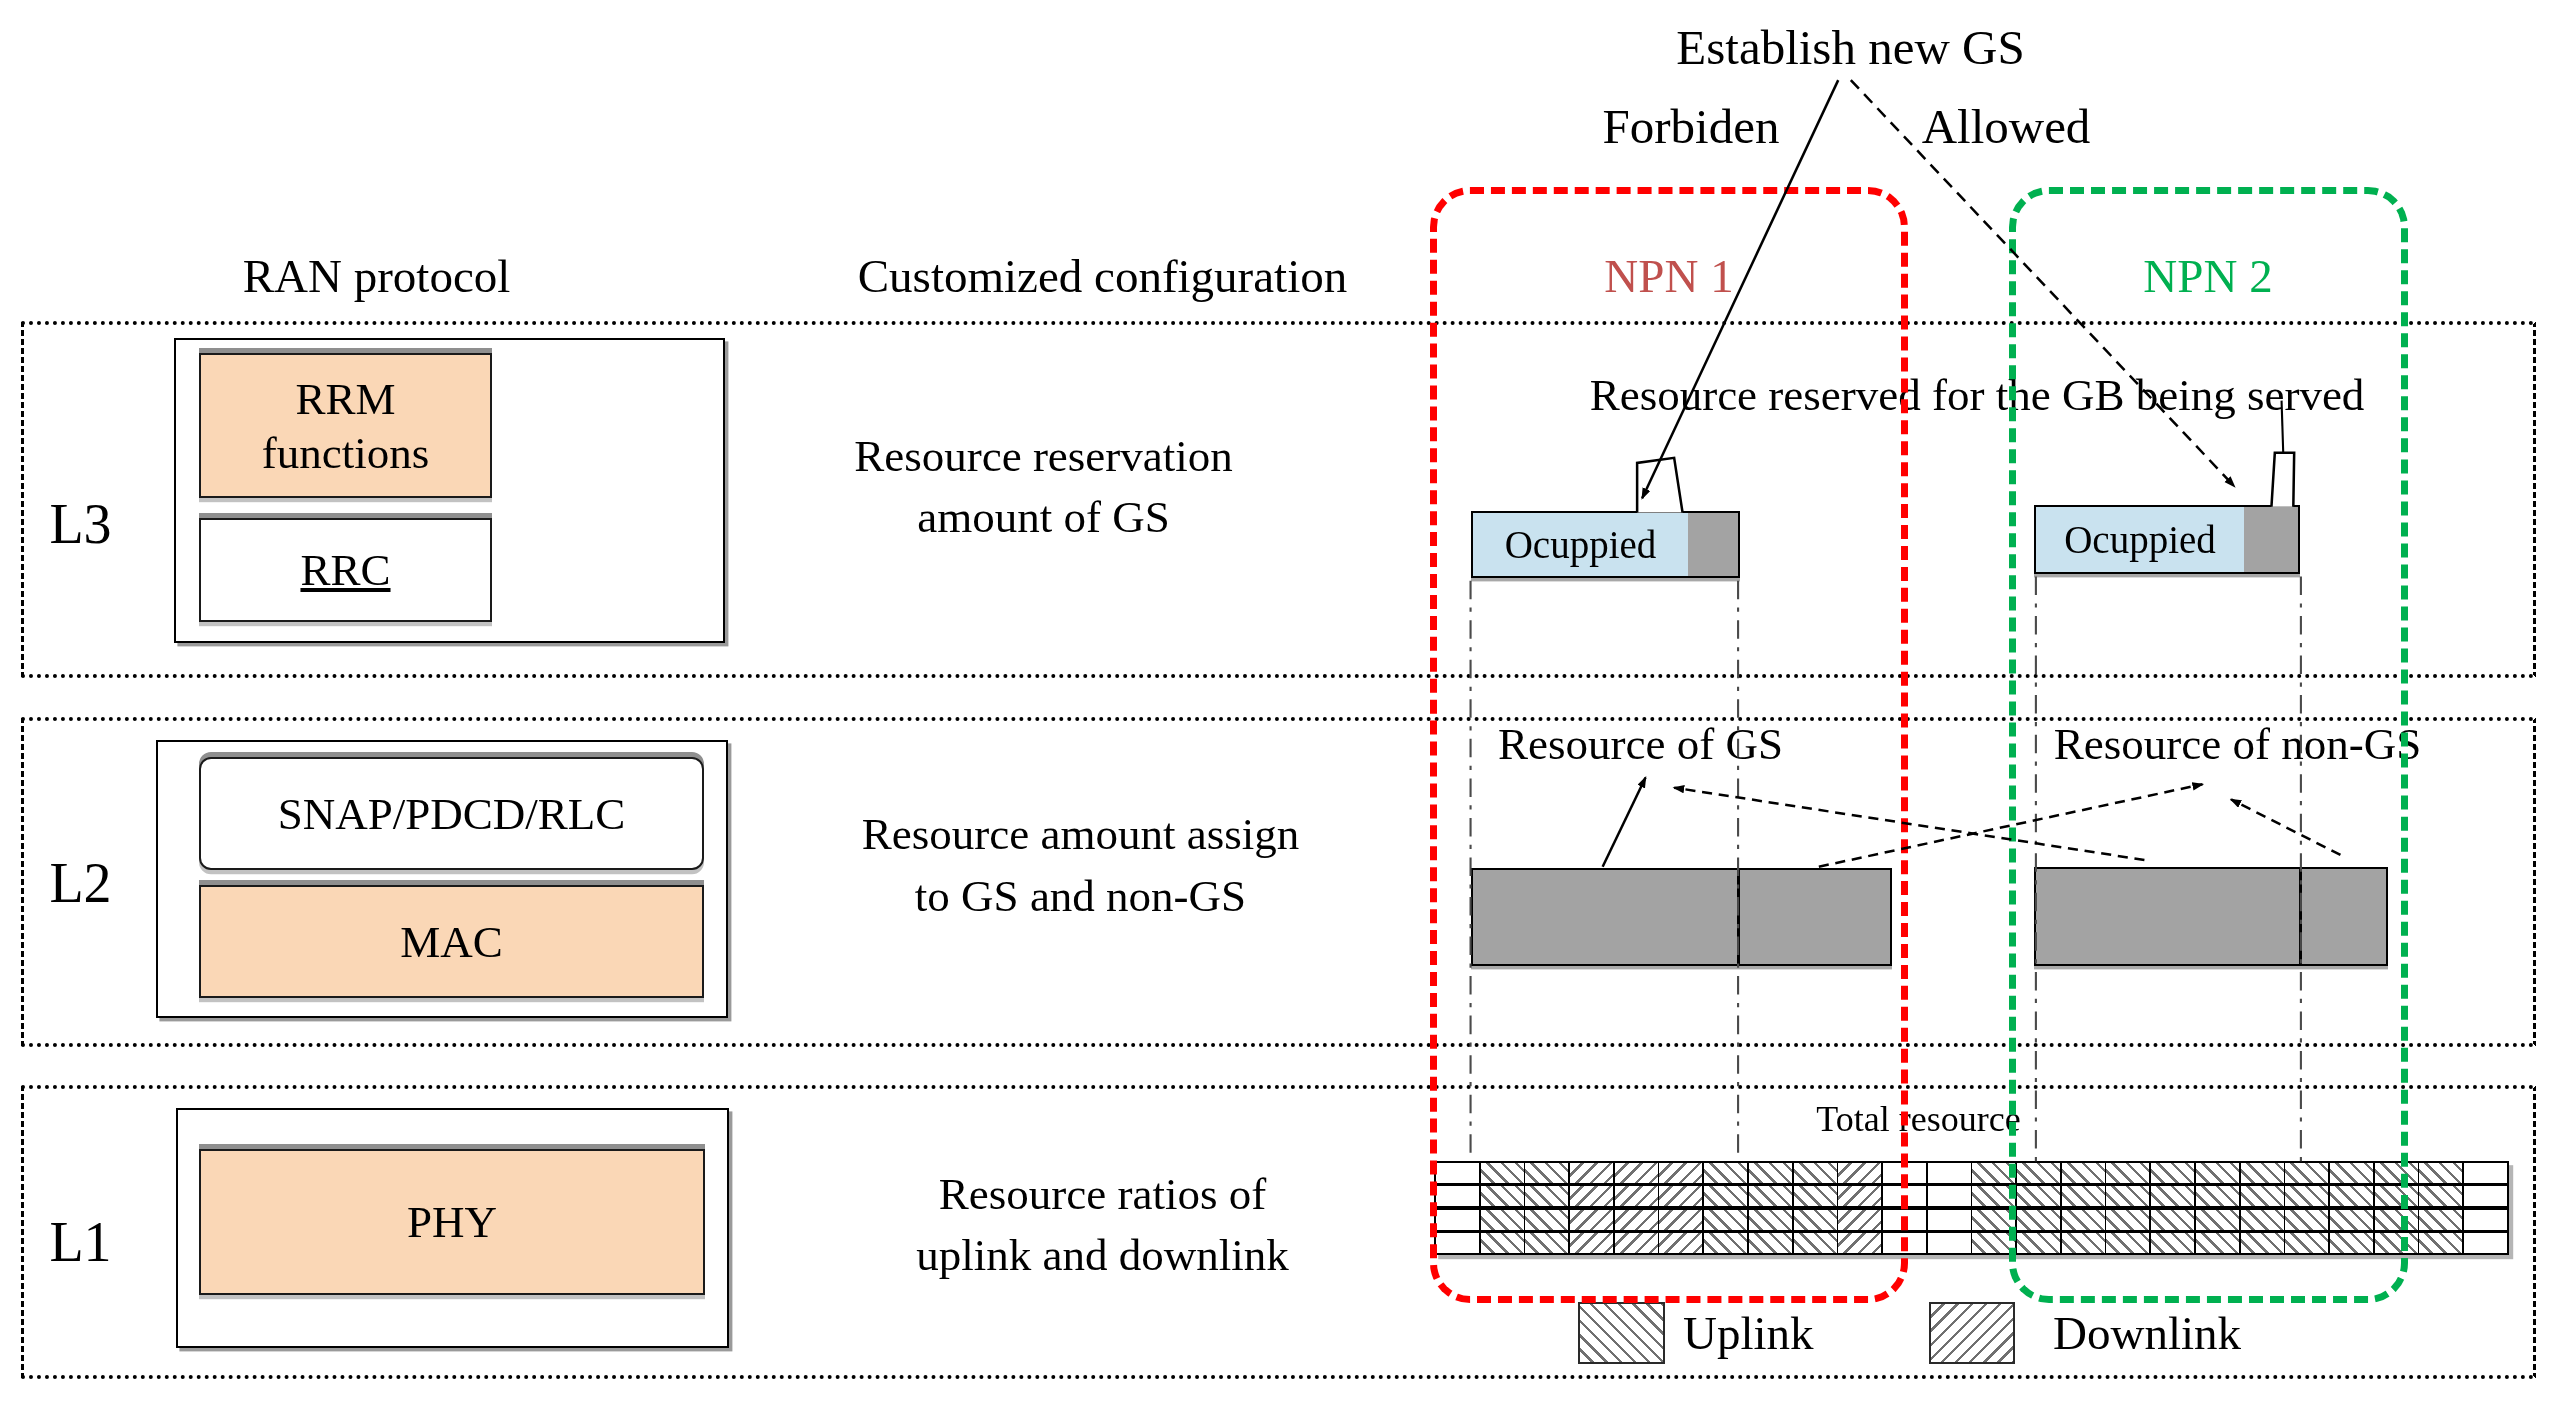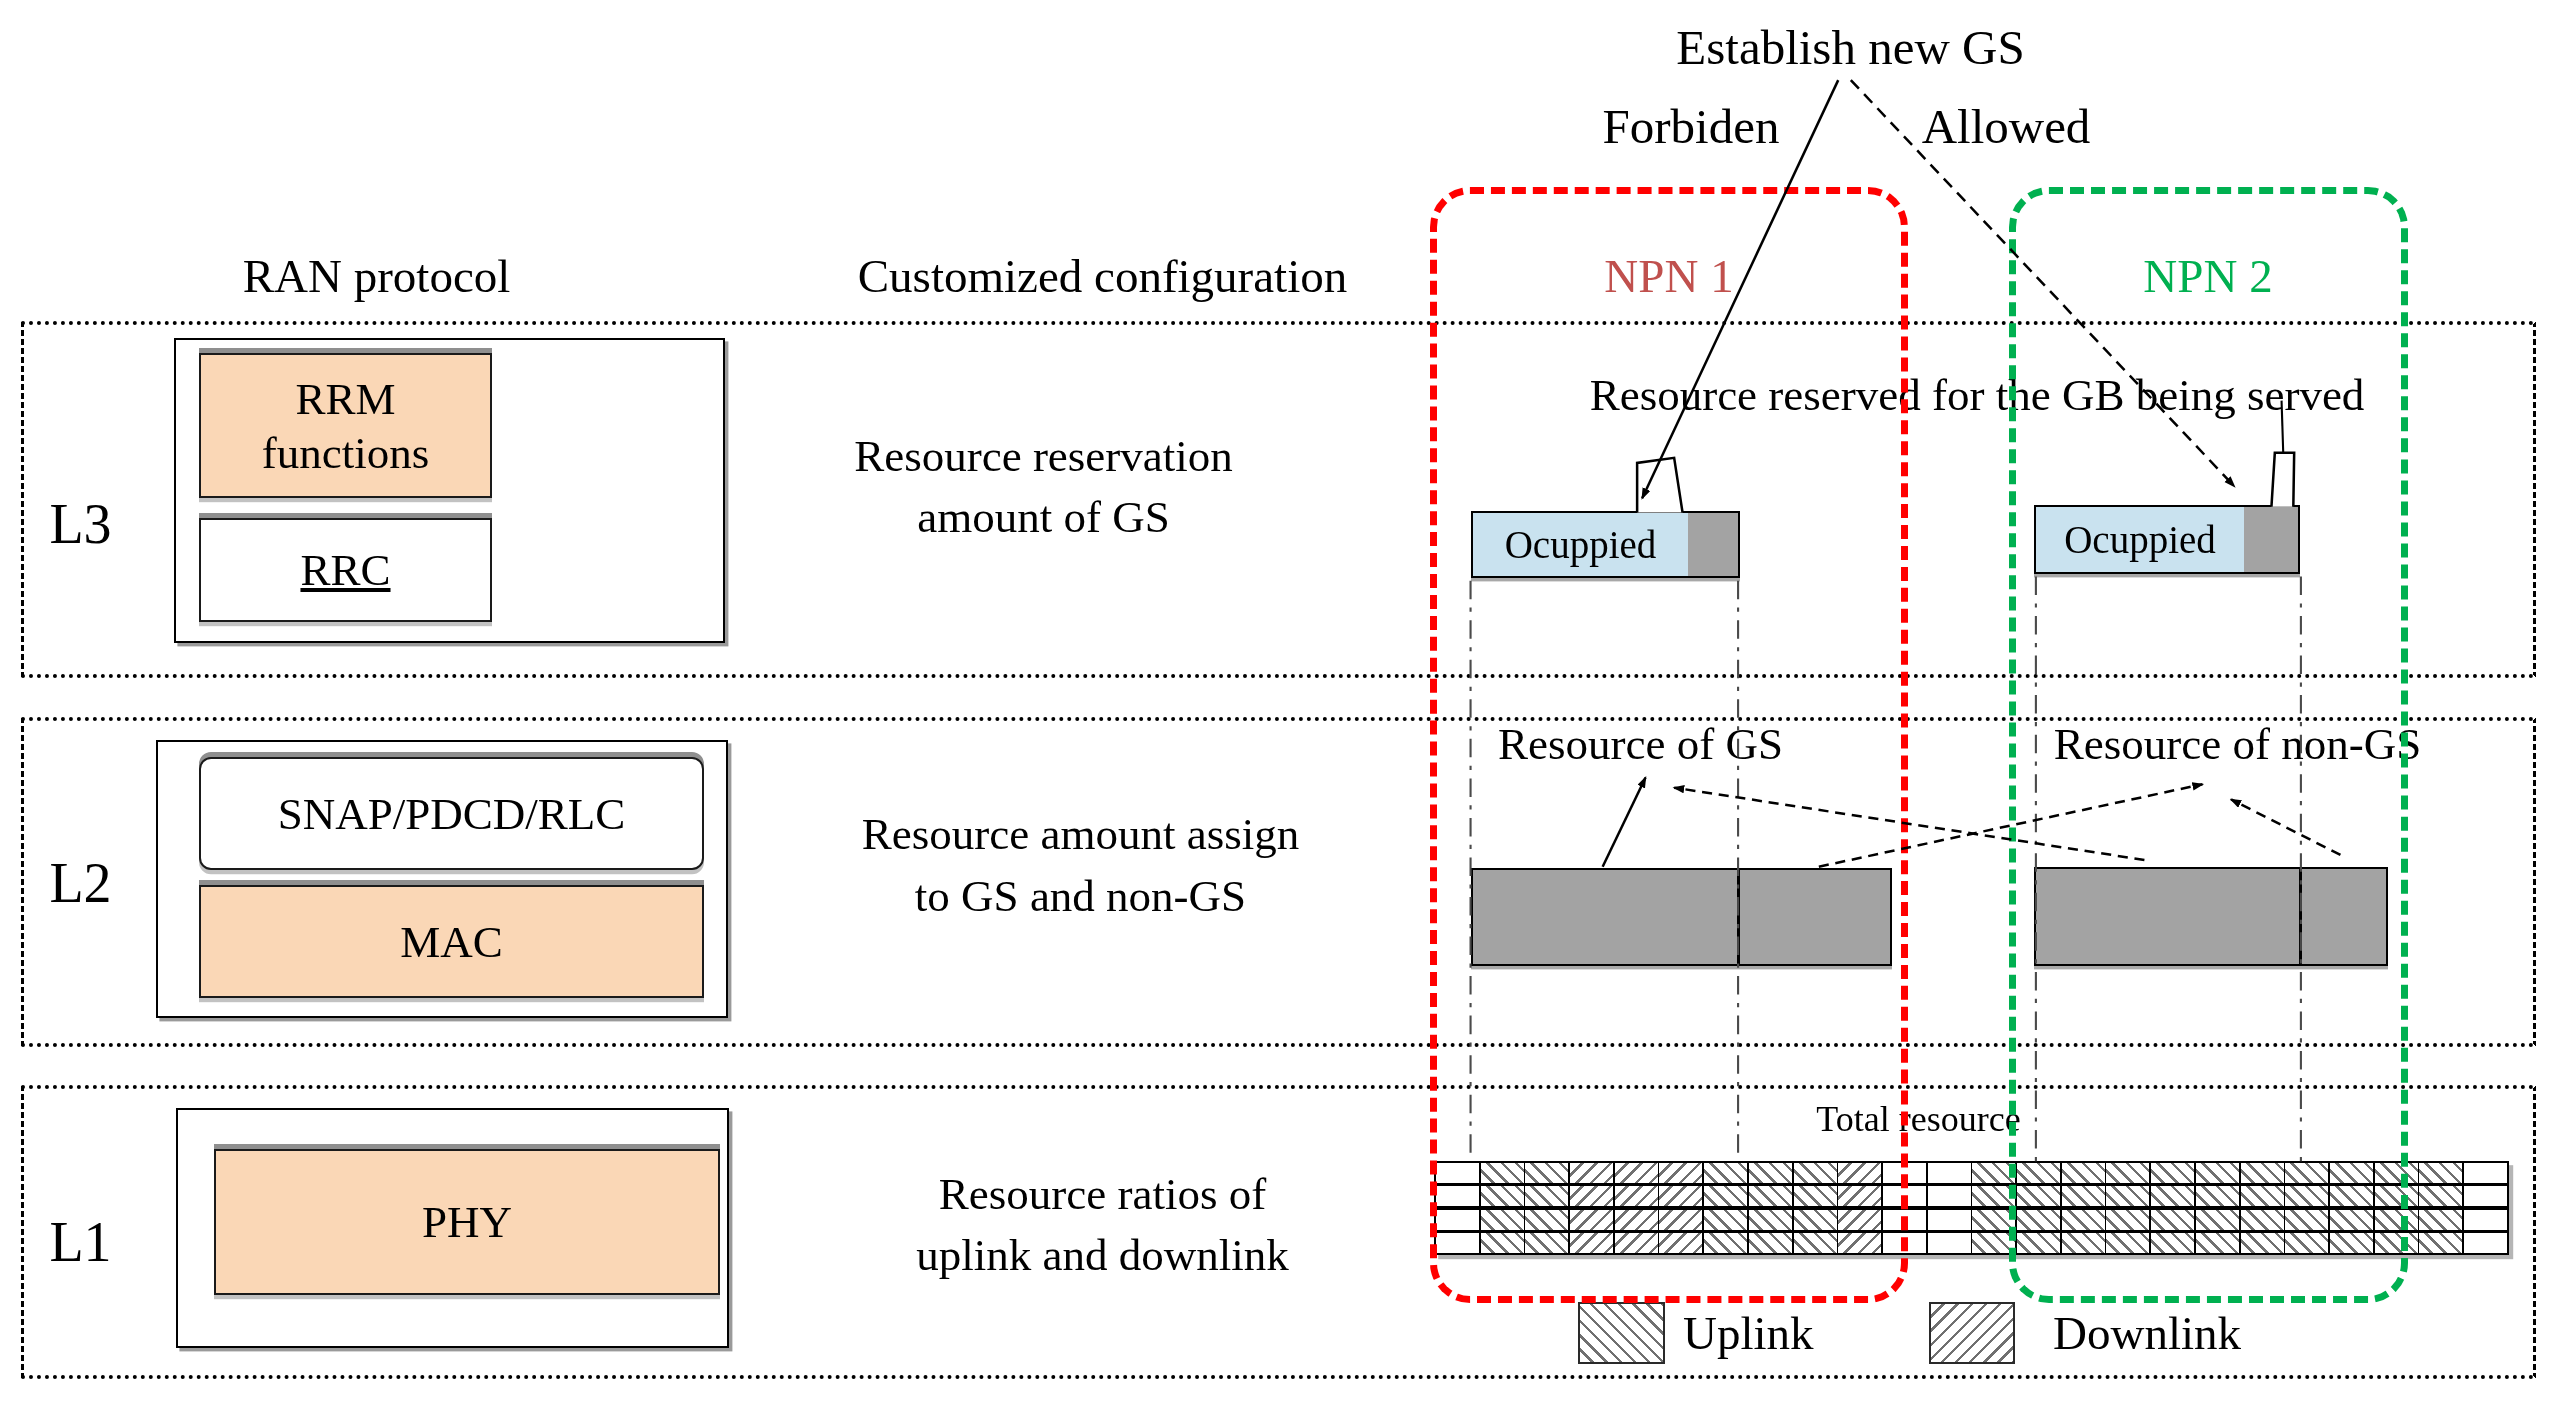--- a/index.html
+++ b/index.html
@@ -123,21 +123,21 @@
 
   <div class="bar" style="left:1471px;top:868px;width:421px;height:98px;">
     <div class="divider" style="left:264px;"></div>
   </div>
   <div class="bar" style="left:2034px;top:867px;width:354px;height:99px;">
     <div class="divider" style="left:263px;"></div>
   </div>
 
   <div class="txt" style="left:34px;top:1210px;width:93px;font-size:56px;">L1</div>
   <div class="container-box" style="left:176px;top:1108px;width:553px;height:240px;"></div>
-  <div class="proto-box fill-orange" style="left:199px;top:1149px;width:506px;height:146px;margin-left:15px;">
+  <div class="proto-box fill-orange" style="left:199px;top:1149px;width:506px;height:146px;">
     <span>PHY</span>
   </div>
   <div class="txt" style="left:766px;top:1169px;width:673px;font-size:45px;">Resource ratios of</div>
   <div class="txt" style="left:766px;top:1230px;width:673px;font-size:45px;">uplink and downlink</div>
   <div class="txt" style="left:1666px;top:1099px;width:505px;font-size:36px;">Total resource</div>
 
   <div class="tr-grid" style="left: 1434px; top: 1161px; width: 1075px; height: 94px; grid-template-columns: repeat(24, 1fr);">
       <div class="tr-cell"></div>
       <div class="tr-cell hatch-b"></div>
       <div class="tr-cell hatch-b"></div>

